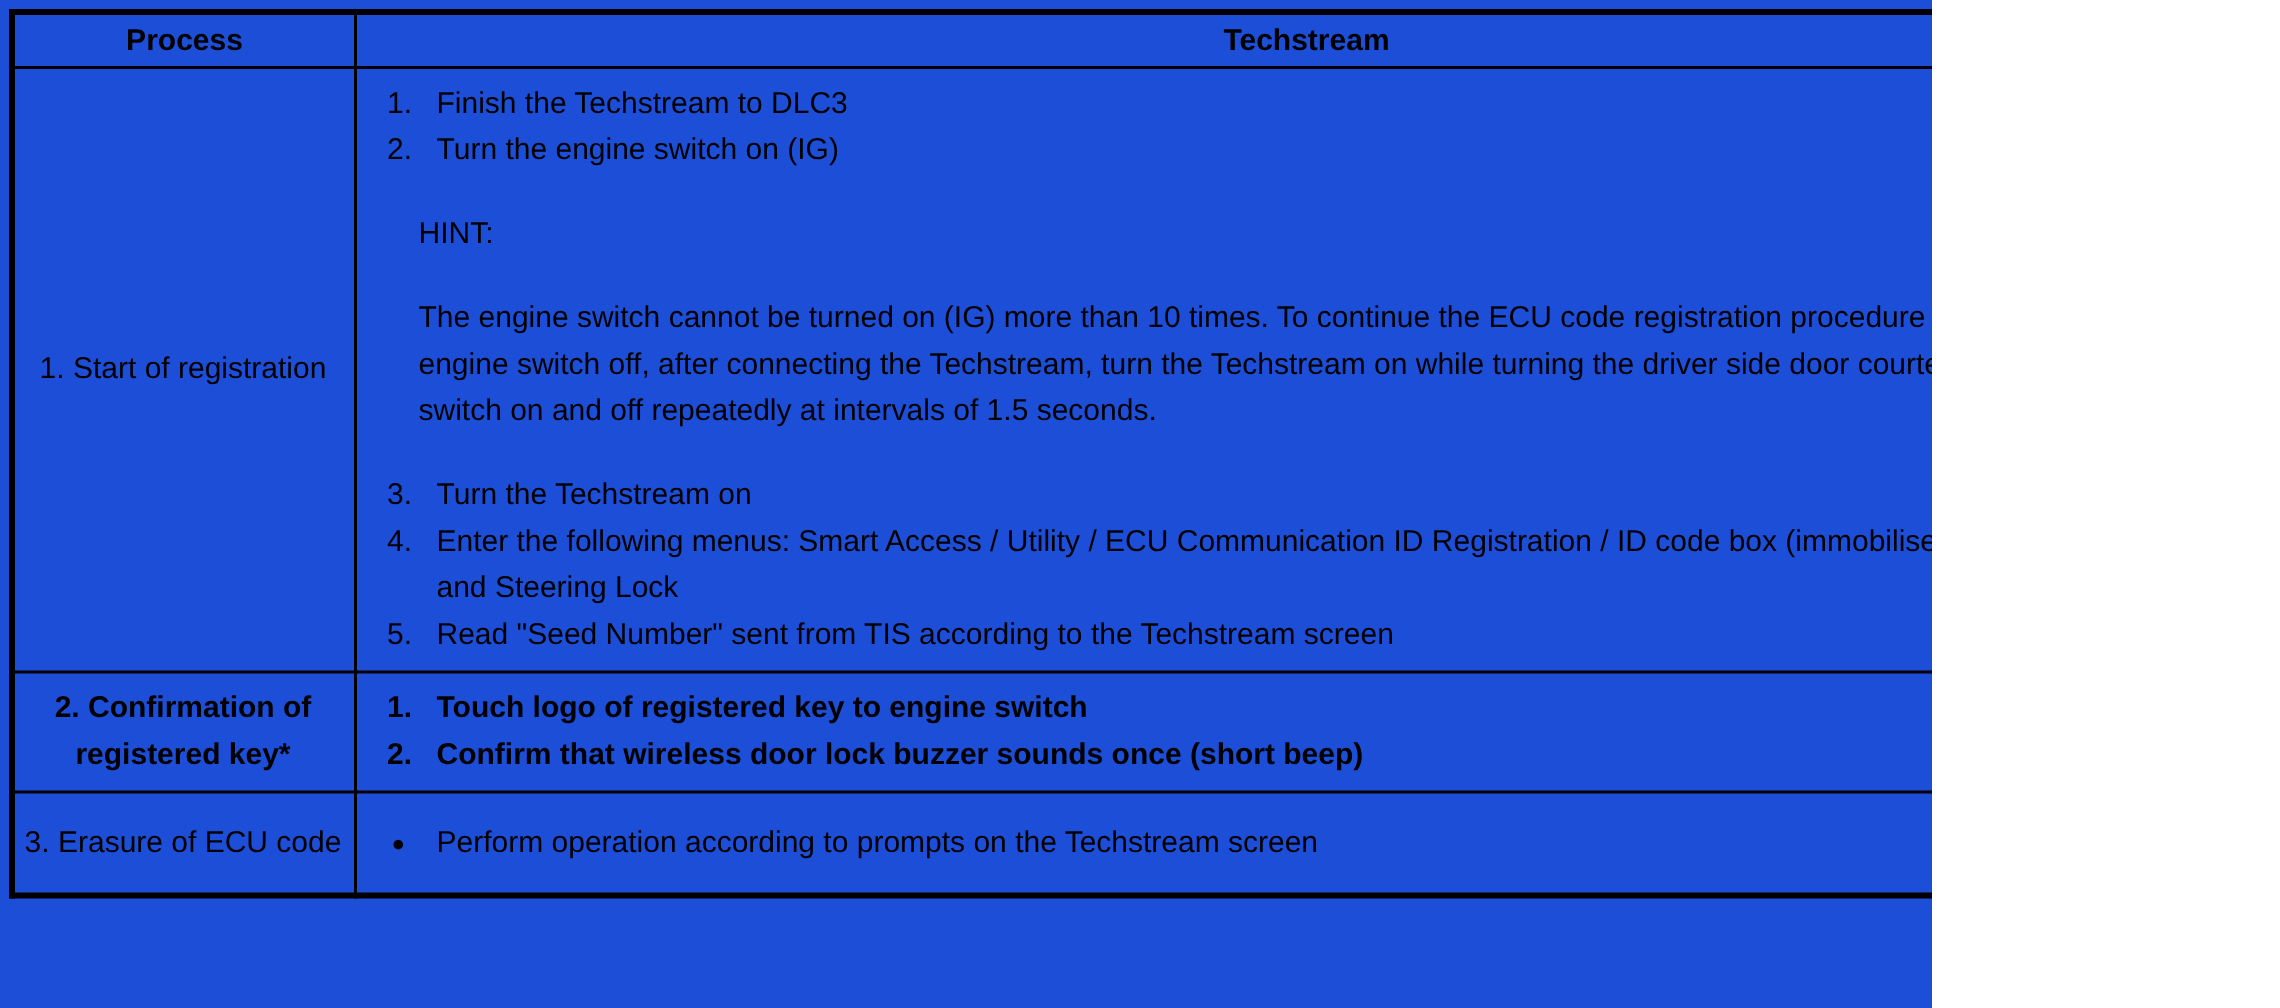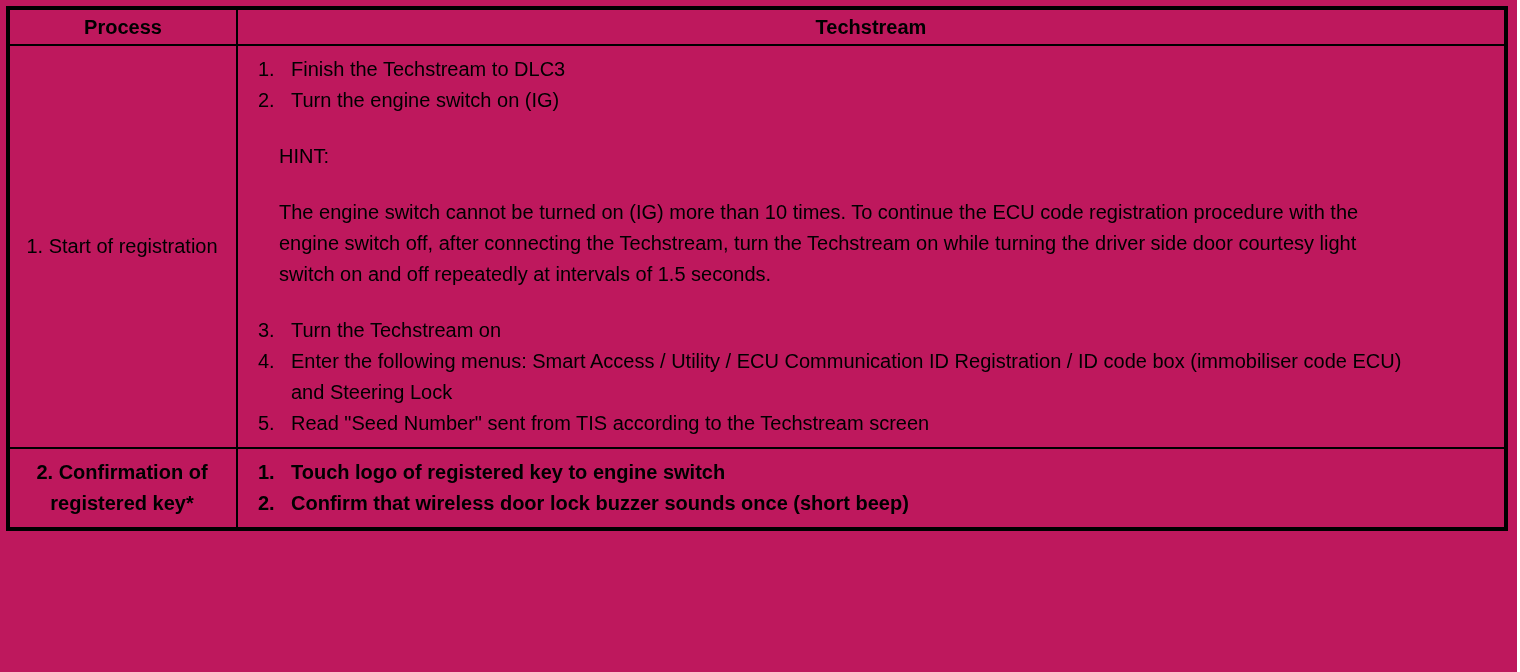--- a/index.html
+++ b/index.html
@@ -4,23 +4,23 @@
 <style>
   * { box-sizing: border-box; }
   html, body {
     margin: 0;
     padding: 0;
     background: #ffffff;
     color: #000000;
     font-family: "Liberation Sans", sans-serif;
   }
   .page {
-    width: 1517px;
+    width: 1288px;
     height: 672px;
-    background: #be185d;
+    background: #1d4ed8;
     overflow: hidden;
   }
   table.proc-table {
     border-collapse: collapse;
     margin: 6px 12px 8px 6px;
     width: 1502px;
     table-layout: fixed;
     border: 4px solid #000000;
   }
   .proc-table th, .proc-table td {
@@ -126,15 +126,26 @@
                 <span class="list-marker">1.</span>
                 <span class="item-text">Touch logo of registered key to engine switch</span>
               </div>
               <div class="list-item">
                 <span class="list-marker">2.</span>
                 <span class="item-text">Confirm that wireless door lock buzzer sounds once (short beep)</span>
               </div>
             </div>
           </td>
         </tr>
+        <tr class="row-3">
+          <td class="process-cell">3. Erasure of ECU code</td>
+          <td class="procedure-cell">
+            <div class="block">
+              <div class="list-item">
+                <span class="bullet-marker">●</span>
+                <span class="item-text">Perform operation according to prompts on the Techstream screen</span>
+              </div>
+            </div>
+          </td>
+        </tr>
       </tbody>
   </table>
 </div>
 
 </body></html>

